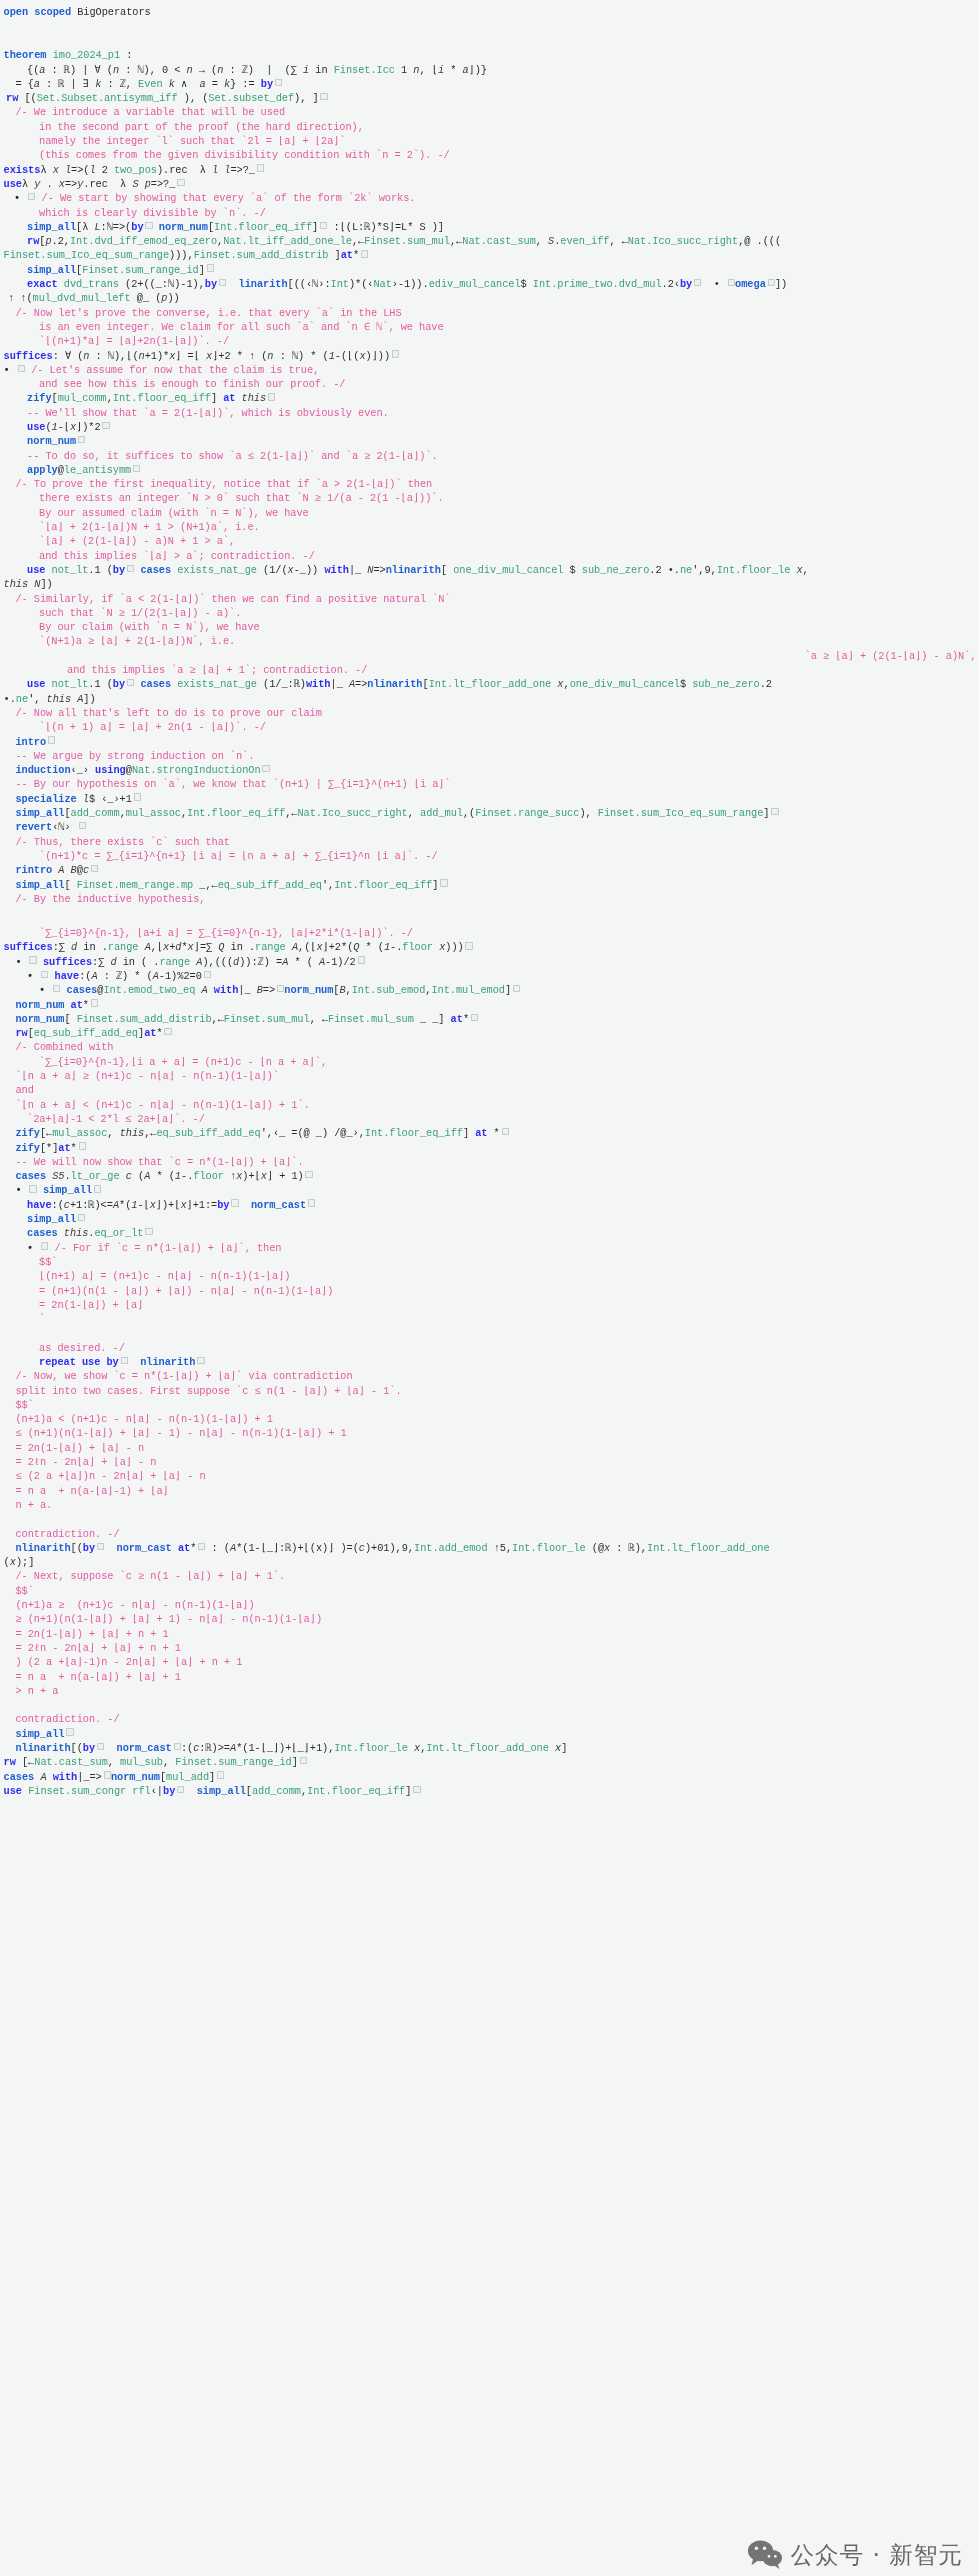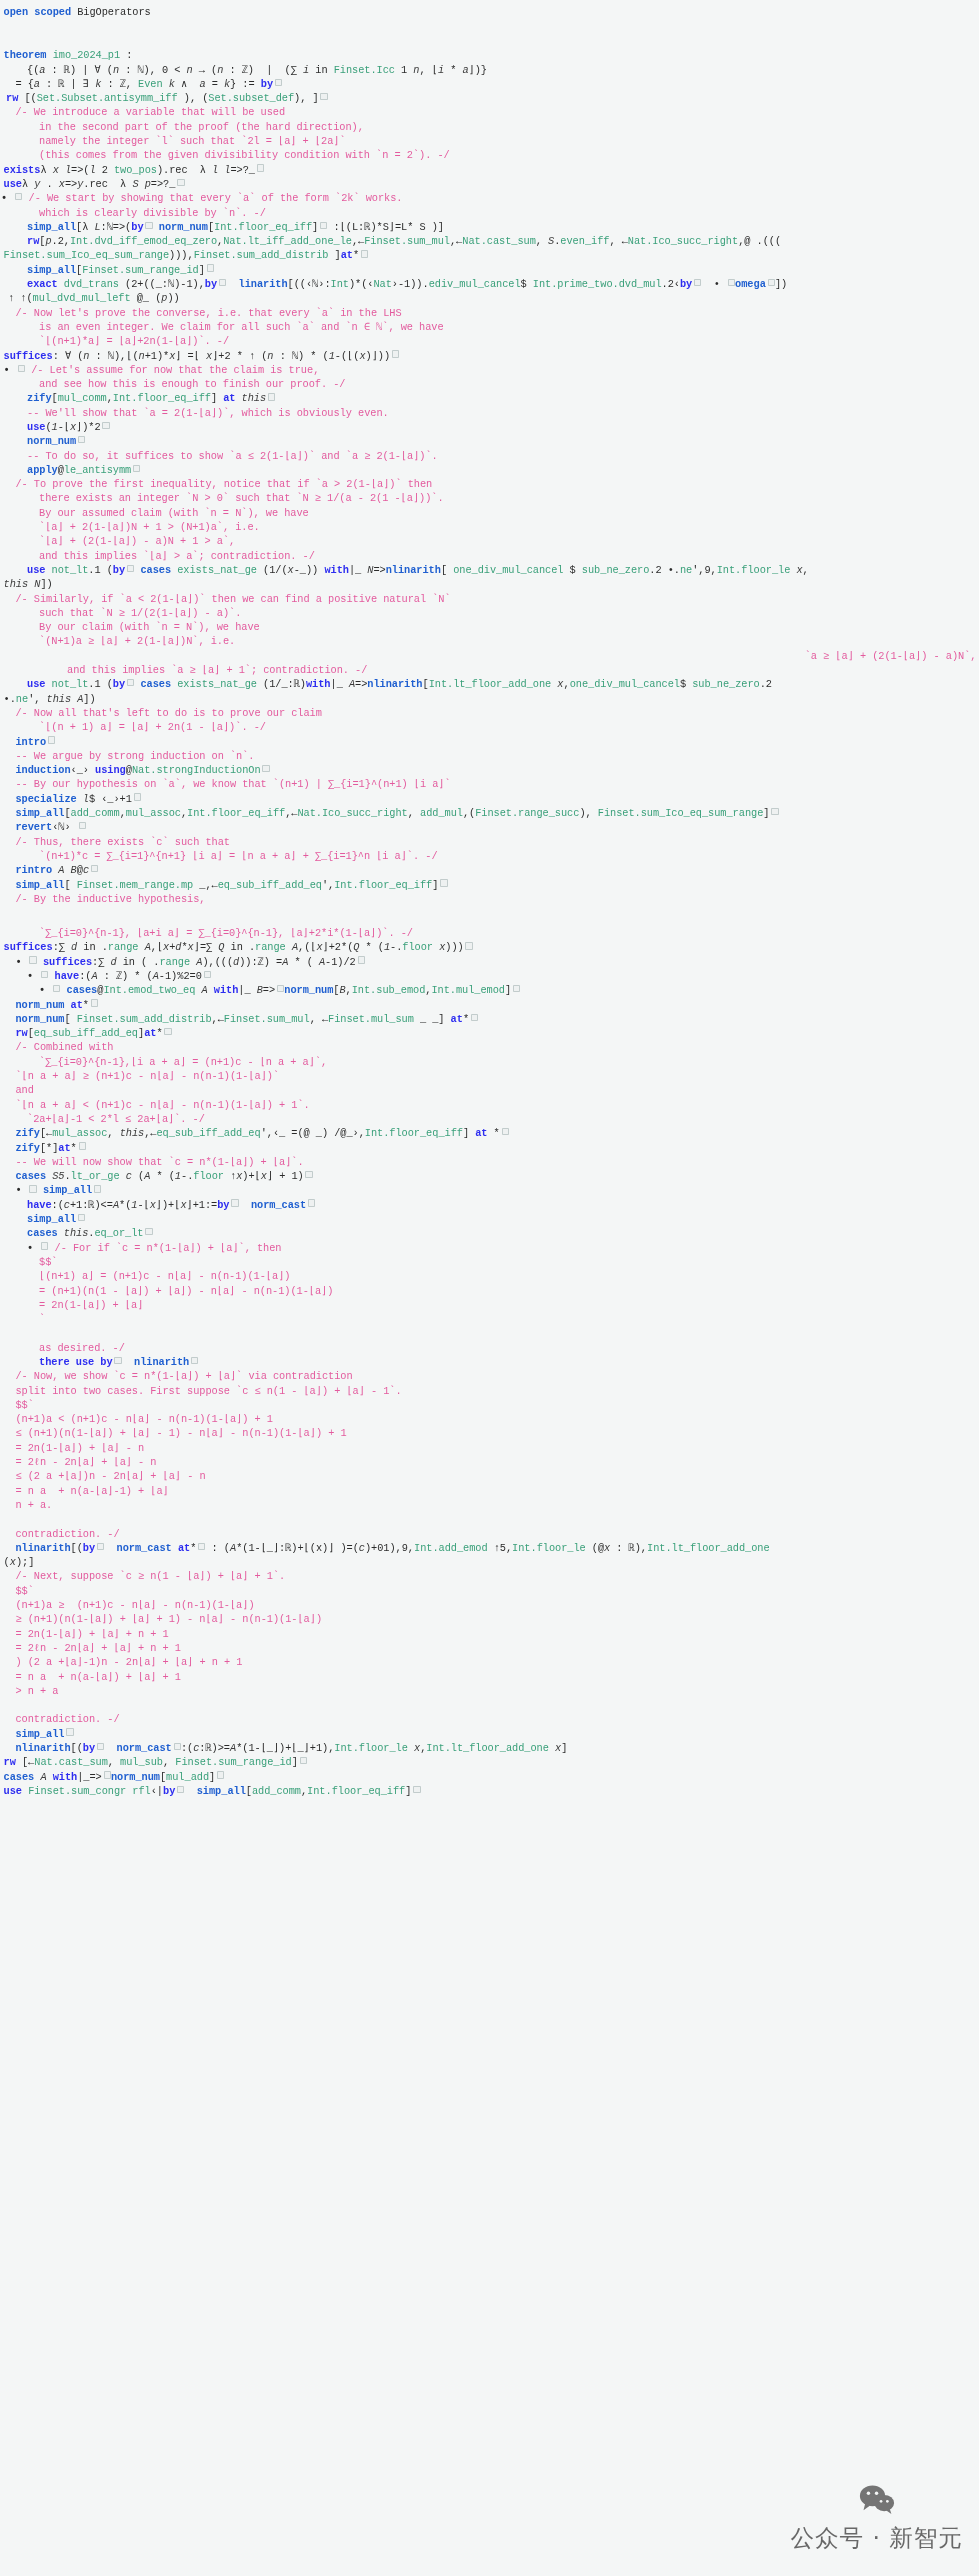--- a/index.html
+++ b/index.html
@@ -51,27 +51,26 @@
     background: #eef1f1;
     vertical-align: 0.9px;
     margin-left: 1.8px;
   }
   .bullet { color: #2b2b2b; font-weight: 700; }
 
   
   #watermark {
     position: absolute;
     right: 16.3px;
-    bottom: 22px;
+    bottom: 5px;
     display: flex;
-    align-items: center;
+    align-items: flex-start;
     gap: 7.3px;
     opacity: 0.92;
     pointer-events: none;
-    flex-direction: column;
   }
   #watermark .wm-logo {
     width: 36px; height: 31px;
     position: relative;
   }
   #watermark .wm-text {
     font-family: "DejaVu Sans", "Liberation Sans", sans-serif;
     font-size: 23.6px;
     color: #5d5d5d;
     letter-spacing: 0.9px;
@@ -88,21 +87,21 @@
     <div class="line" style="padding-left: 3.6px;"><span class="kw">theorem</span><span class="plain"> </span><span class="name">imo_2024_p1</span><span class="plain"> :</span></div>
     <div class="line" style="padding-left: 27px;"><span class="plain">{(</span><span class="ital">a</span><span class="plain"> : ℝ) | ∀ (</span><span class="ital">n</span><span class="plain"> : ℕ), 0 &lt; </span><span class="ital">n</span><span class="plain"> → (</span><span class="ital">n</span><span class="plain"> : ℤ)  |  (∑ </span><span class="ital">i</span><span class="plain"> in </span><span class="name">Finset.Icc</span><span class="plain"> 1 </span><span class="ital">n</span><span class="plain">, ⌊</span><span class="ital">i</span><span class="plain"> * </span><span class="ital">a</span><span class="plain">⌋)}</span></div>
     <div class="line" style="padding-left: 15.4px;"><span class="plain">= {</span><span class="ital">a</span><span class="plain"> : ℝ | ∃ </span><span class="ital">k</span><span class="plain"> : ℤ, </span><span class="name">Even</span><span class="plain"> </span><span class="ital">k</span><span class="plain"> ∧  </span><span class="ital">a</span><span class="plain"> = </span><span class="ital">k</span><span class="plain">} := </span><span class="kw2">by</span><span class="gbox"></span></div>
     <div class="line" style="padding-left: 6px;"><span class="kw2">rw</span><span class="plain"> [(</span><span class="name">Set.Subset.antisymm_iff</span><span class="plain"> ), (</span><span class="name">Set.subset_def</span><span class="plain">), ]</span><span class="gbox"></span></div>
     <div class="line" style="padding-left: 15.4px;"><span class="cmt">/- We introduce a variable that will be used</span></div>
     <div class="line" style="padding-left: 39px;"><span class="cmt">in the second part of the proof (the hard direction),</span></div>
     <div class="line" style="padding-left: 39px;"><span class="cmt">namely the integer `l` such that `2l = ⌊a⌋ + ⌊2a⌋`</span></div>
     <div class="line" style="padding-left: 39px;"><span class="cmt">(this comes from the given divisibility condition with `n = 2`). -/</span></div>
     <div class="line" style="padding-left: 3.6px;"><span class="kw2">exists</span><span class="plain">λ </span><span class="ital">x</span><span class="plain"> </span><span class="ital">l</span><span class="plain">=&gt;(</span><span class="ital">l</span><span class="plain"> 2 </span><span class="name">two_pos</span><span class="plain">).rec  λ </span><span class="ital">l</span><span class="plain"> </span><span class="ital">l</span><span class="plain">=&gt;?_</span><span class="gbox"></span></div>
     <div class="line" style="padding-left: 3.6px;"><span class="kw2">use</span><span class="plain">λ </span><span class="ital">y</span><span class="plain"> . </span><span class="ital">x</span><span class="plain">=&gt;</span><span class="ital">y</span><span class="plain">.rec  λ </span><span class="ital">S</span><span class="plain"> </span><span class="ital">p</span><span class="plain">=&gt;?_</span><span class="gbox"></span></div>
-    <div class="line" style="padding-left: 1px;"><span class="bullet">• </span><span class="gbox"></span> <span class="cmt">/- We start by showing that every `a` of the form `2k` works.</span></div>
+    <div class="line" style="padding-left: 14px;"><span class="bullet">• </span><span class="gbox"></span> <span class="cmt">/- We start by showing that every `a` of the form `2k` works.</span></div>
     <div class="line" style="padding-left: 39px;"><span class="cmt">which is clearly divisible by `n`. -/</span></div>
     <div class="line" style="padding-left: 27px;"><span class="kw">simp_all</span><span class="plain">[λ </span><span class="ital">L</span><span class="plain">:ℕ=&gt;(</span><span class="kw2">by</span><span class="gbox"></span> <span class="kw">norm_num</span><span class="plain">[</span><span class="name">Int.floor_eq_iff</span><span class="plain">]</span><span class="gbox"></span> <span class="plain">:⌊(L:ℝ)*S⌋=L* S )]</span></div>
     <div class="line" style="padding-left: 27px;"><span class="kw2">rw</span><span class="plain">[</span><span class="ital">p</span><span class="plain">.2,</span><span class="name">Int.dvd_iff_emod_eq_zero</span><span class="plain">,</span><span class="name">Nat.lt_iff_add_one_le</span><span class="plain">,←</span><span class="name">Finset.sum_mul</span><span class="plain">,←</span><span class="name">Nat.cast_sum</span><span class="plain">, </span><span class="ital">S</span><span class="plain">.</span><span class="name">even_iff</span><span class="plain">, ←</span><span class="name">Nat.Ico_succ_right</span><span class="plain">,@ .(((</span></div>
     <div class="line" style="padding-left: 3.6px;"><span class="name">Finset.sum_Ico_eq_sum_range</span><span class="plain">))),</span><span class="name">Finset.sum_add_distrib</span><span class="plain"> ]</span><span class="kw2">at</span><span class="plain">*</span><span class="gbox"></span></div>
     <div class="line" style="padding-left: 27px;"><span class="kw">simp_all</span><span class="plain">[</span><span class="name">Finset.sum_range_id</span><span class="plain">]</span><span class="gbox"></span></div>
     <div class="line" style="padding-left: 27px;"><span class="kw2">exact</span><span class="plain"> </span><span class="name">dvd_trans</span><span class="plain"> (2+((_:ℕ)-1),</span><span class="kw2">by</span><span class="gbox"></span> <span class="plain"> </span><span class="kw">linarith</span><span class="plain">[((‹ℕ›:</span><span class="name">Int</span><span class="plain">)*(‹</span><span class="name">Nat</span><span class="plain">›-1)).</span><span class="name">ediv_mul_cancel</span><span class="plain">$ </span><span class="name">Int.prime_two.dvd_mul</span><span class="plain">.2‹</span><span class="kw2">by</span><span class="gbox"></span> <span class="plain"> • </span><span class="gbox"></span><span class="kw">omega</span><span class="gbox"></span><span class="plain">])</span></div>
     <div class="line" style="padding-left: 8px;"><span class="plain">↑ ↑(</span><span class="name">mul_dvd_mul_left</span><span class="plain"> @_ (</span><span class="ital">p</span><span class="plain">))</span></div>
     <div class="line" style="padding-left: 15.4px;"><span class="cmt">/- Now let's prove the converse, i.e. that every `a` in the LHS</span></div>
     <div class="line" style="padding-left: 39px;"><span class="cmt">is an even integer. We claim for all such `a` and `n ∈ ℕ`, we have</span></div>
     <div class="line" style="padding-left: 39px;"><span class="cmt">`⌊(n+1)*a⌋ = ⌊a⌋+2n(1-⌊a⌋)`. -/</span></div>
@@ -168,21 +167,21 @@
     <div class="line" style="padding-left: 27px;"><span class="kw">simp_all</span><span class="gbox"></span></div>
     <div class="line" style="padding-left: 27px;"><span class="kw">cases</span><span class="plain"> </span><span class="ital">this</span><span class="plain">.</span><span class="name">eq_or_lt</span><span class="gbox"></span></div>
     <div class="line" style="padding-left: 27px;"><span class="bullet">• </span><span class="gbox"></span> <span class="cmt">/- For if `c = n*(1-⌊a⌋) + ⌊a⌋`, then</span></div>
     <div class="line" style="padding-left: 39px;"><span class="cmt">$$`</span></div>
     <div class="line" style="padding-left: 39px;"><span class="cmt">⌊(n+1) a⌋ = (n+1)c - n⌊a⌋ - n(n-1)(1-⌊a⌋)</span></div>
     <div class="line" style="padding-left: 39px;"><span class="cmt">= (n+1)(n(1 - ⌊a⌋) + ⌊a⌋) - n⌊a⌋ - n(n-1)(1-⌊a⌋)</span></div>
     <div class="line" style="padding-left: 39px;"><span class="cmt">= 2n(1-⌊a⌋) + ⌊a⌋</span></div>
     <div class="line" style="padding-left: 39px;"><span class="cmt">`</span></div>
     <div class="line blank" style="padding-left: 3.6px;">&nbsp;</div>
     <div class="line" style="padding-left: 39px;"><span class="cmt">as desired. -/</span></div>
-    <div class="line" style="padding-left: 39px;"><span class="kw2">there</span><span class="plain"> </span><span class="kw2">use</span><span class="plain"> </span><span class="kw2">by</span><span class="gbox"></span> <span class="plain"> </span><span class="kw">nlinarith</span><span class="gbox"></span></div>
+    <div class="line" style="padding-left: 39px;"><span class="kw2">repeat</span><span class="plain"> </span><span class="kw2">use</span><span class="plain"> </span><span class="kw2">by</span><span class="gbox"></span> <span class="plain"> </span><span class="kw">nlinarith</span><span class="gbox"></span></div>
     <div class="line" style="padding-left: 15.4px;"><span class="cmt">/- Now, we show `c = n*(1-⌊a⌋) + ⌊a⌋` via contradiction</span></div>
     <div class="line" style="padding-left: 15.4px;"><span class="cmt">split into two cases. First suppose `c ≤ n(1 - ⌊a⌋) + ⌊a⌋ - 1`.</span></div>
     <div class="line" style="padding-left: 15.4px;"><span class="cmt">$$`</span></div>
     <div class="line" style="padding-left: 15.4px;"><span class="cmt">(n+1)a &lt; (n+1)c - n⌊a⌋ - n(n-1)(1-⌊a⌋) + 1</span></div>
     <div class="line" style="padding-left: 15.4px;"><span class="cmt">≤ (n+1)(n(1-⌊a⌋) + ⌊a⌋ - 1) - n⌊a⌋ - n(n-1)(1-⌊a⌋) + 1</span></div>
     <div class="line" style="padding-left: 15.4px;"><span class="cmt">= 2n(1-⌊a⌋) + ⌊a⌋ - n</span></div>
     <div class="line" style="padding-left: 15.4px;"><span class="cmt">= 2ℓn - 2n⌊a⌋ + ⌊a⌋ - n</span></div>
     <div class="line" style="padding-left: 15.4px;"><span class="cmt">≤ (2 a +⌊a⌋)n - 2n⌊a⌋ + ⌊a⌋ - n</span></div>
     <div class="line" style="padding-left: 15.4px;"><span class="cmt">= n a  + n(a-⌊a⌋-1) + ⌊a⌋</span></div>
     <div class="line" style="padding-left: 15.4px;"><span class="cmt">n + a.</span></div>

